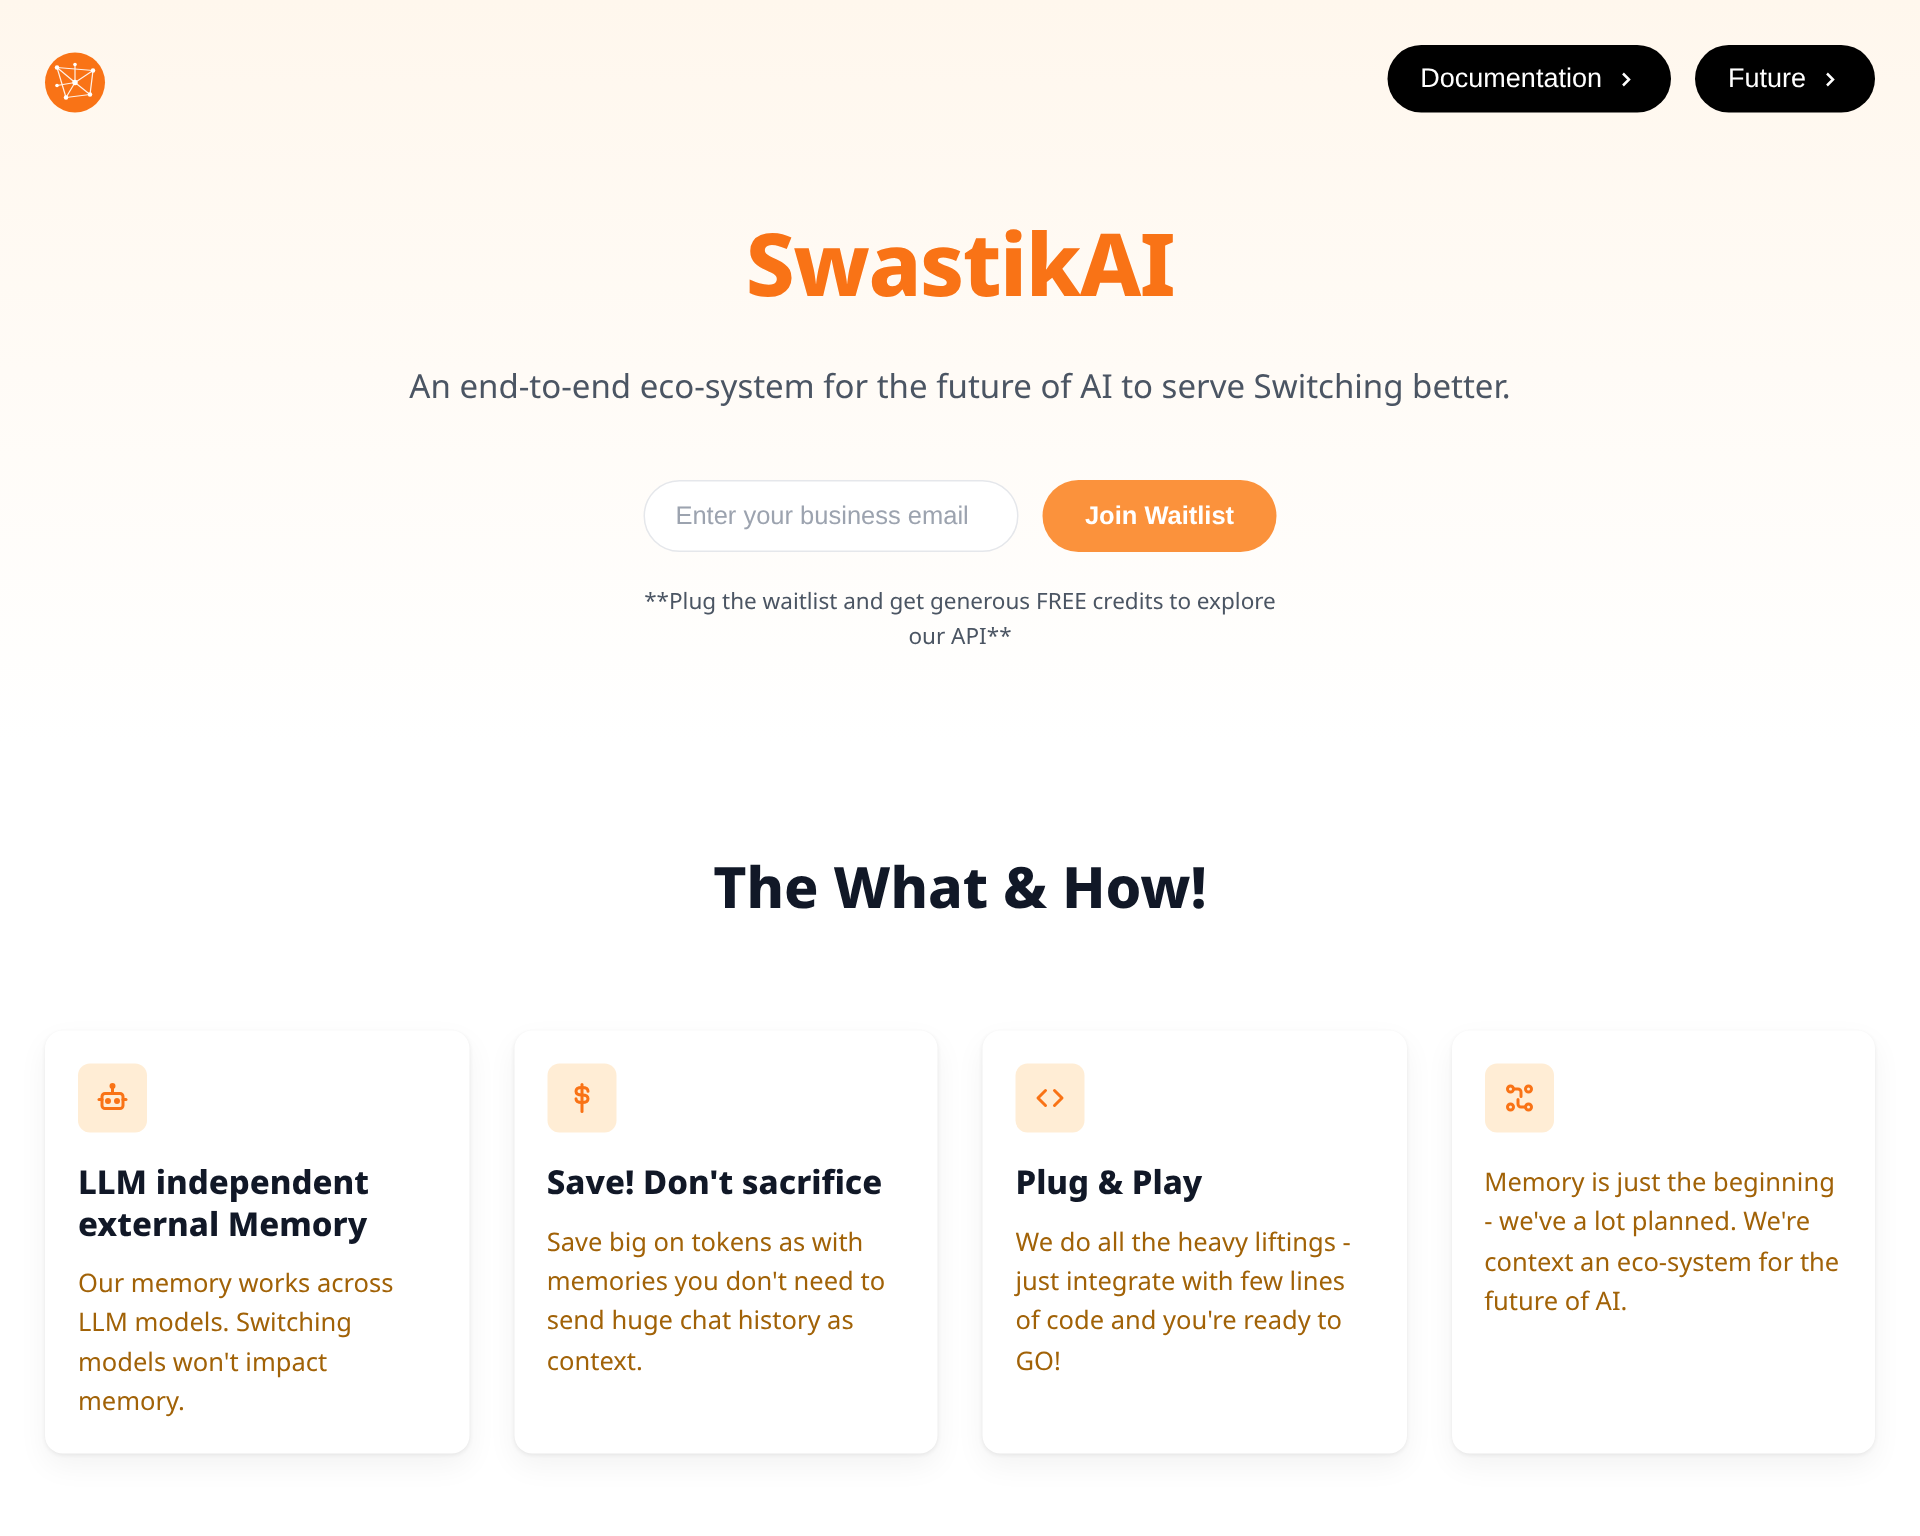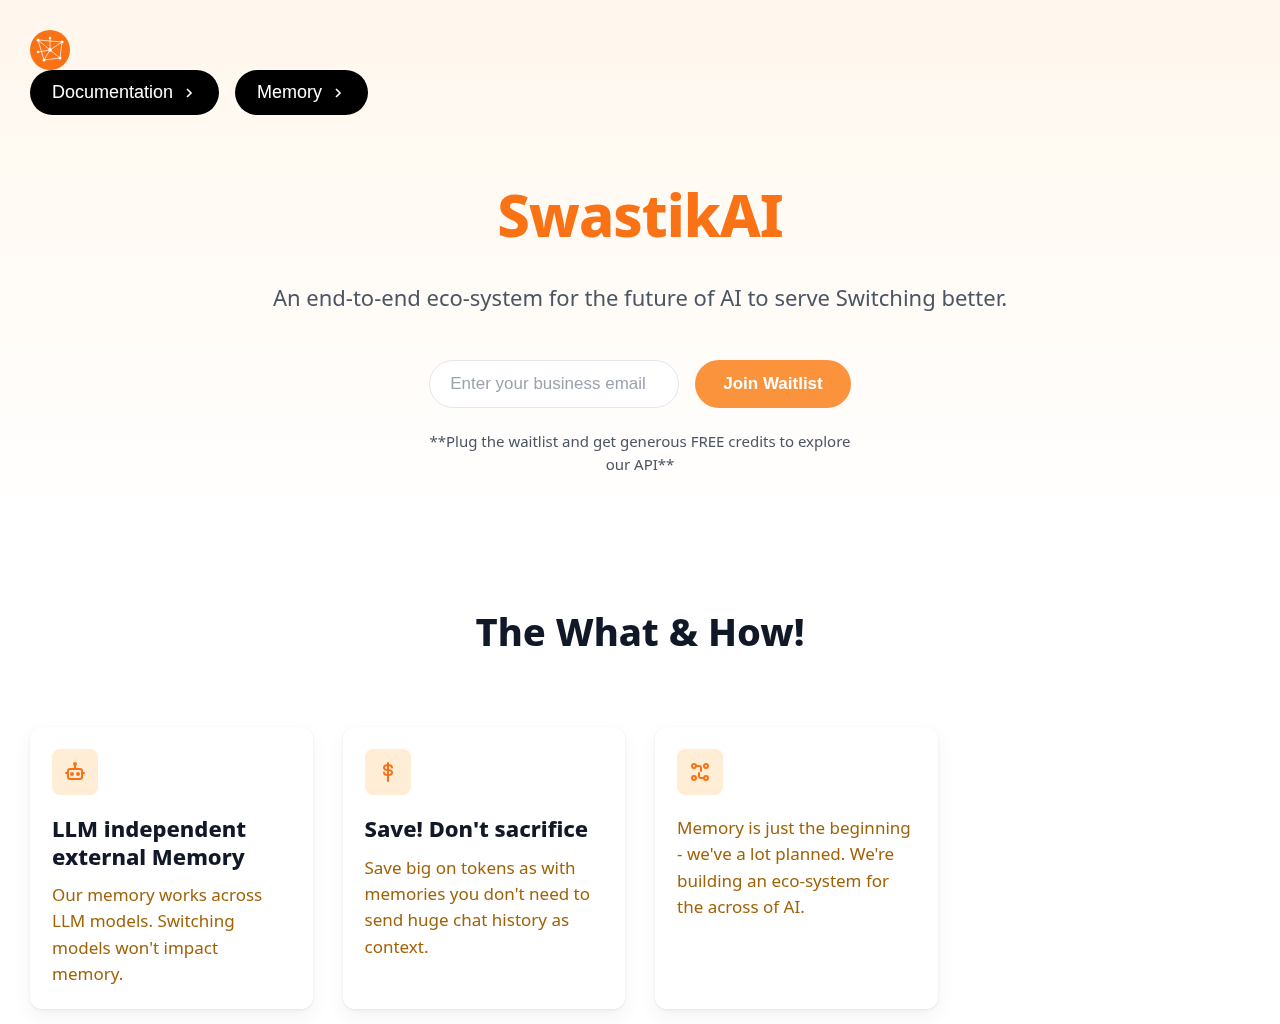--- a/index.html
+++ b/index.html
@@ -8,24 +8,23 @@
     color: #1f2937;
     background: #fff;
     width: 1280px;
   }
   .hero {
     background: linear-gradient(to bottom, #fff7ed, #ffffff);
     padding: 0 30px 60px 30px;
   }
   .nav {
     display: flex;
-    align-items: flex-start;
+    align-items: flex-end;
     justify-content: space-between;
     padding: 30px 0 20px 0;
-    flex-direction: column;
   }
   .logo {
     width: 40px;
     height: 40px;
     background: #f97316;
     border-radius: 50%;
     position: relative;
     overflow: hidden;
   }
   .logo-inner {
@@ -171,21 +170,21 @@
       </svg>
     </div>
     <div class="nav-actions">
       <button class="btn-dark">
         <span>Documentation</span>
         <svg class="chev" viewBox="0 0 24 24">
             <polyline points="9 6 15 12 9 18"></polyline>
           </svg>
       </button>
       <button class="btn-dark">
-        <span>Memory</span>
+        <span>Future</span>
         <svg class="chev" viewBox="0 0 24 24">
             <polyline points="9 6 15 12 9 18"></polyline>
           </svg>
       </button>
     </div>
   </div>
 
   <div class="hero-center">
     <h1 class="brand-title">SwastikAI</h1>
     <p class="tagline">An end-to-end eco-system for the future of AI to serve Switching better.</p>
@@ -223,29 +222,39 @@
       <div class="card-icon">
         <svg viewBox="0 0 24 24">
             <line x1="12" y1="3" x2="12" y2="21"></line>
             <path d="M16 7.5c0-1.7-1.8-2.5-4-2.5s-4 .8-4 2.5 1.8 2.5 4 2.5 4 .8 4 2.5-1.8 2.5-4 2.5-4-.8-4-2.5"></path>
           </svg>
       </div>
       <h3 class="card-title">Save! Don't sacrifice</h3>
       <p class="card-desc">Save big on tokens as with memories you don't need to send huge chat history as context.</p>
     </div>
 
+    <div class="card">
+      <div class="card-icon">
+        <svg viewBox="0 0 24 24">
+            <polyline points="9 7 4 12 9 17"></polyline>
+            <polyline points="15 7 20 12 15 17"></polyline>
+          </svg>
+      </div>
+      <h3 class="card-title">Plug &amp; Play</h3>
+      <p class="card-desc">We do all the heavy liftings - just integrate with few lines of code and you're ready to GO!</p>
+    </div>
 
     <div class="card">
       <div class="card-icon">
         <svg viewBox="0 0 24 24">
             <circle cx="6" cy="6" r="2"></circle>
             <circle cx="18" cy="6" r="2"></circle>
             <circle cx="6" cy="18" r="2"></circle>
             <circle cx="18" cy="18" r="2"></circle>
             <path d="M8 6h3a2 2 0 0 1 2 2v3"></path>
             <path d="M16 18h-3a2 2 0 0 1-2-2v-3"></path>
           </svg>
       </div>
-      <p class="card-desc">Memory is just the beginning - we've a lot planned. We're building an eco-system for the across of AI.</p>
+      <p class="card-desc">Memory is just the beginning - we've a lot planned. We're context an eco-system for the future of AI.</p>
     </div>
 
   </div>
 </div>
 
 </body></html>

